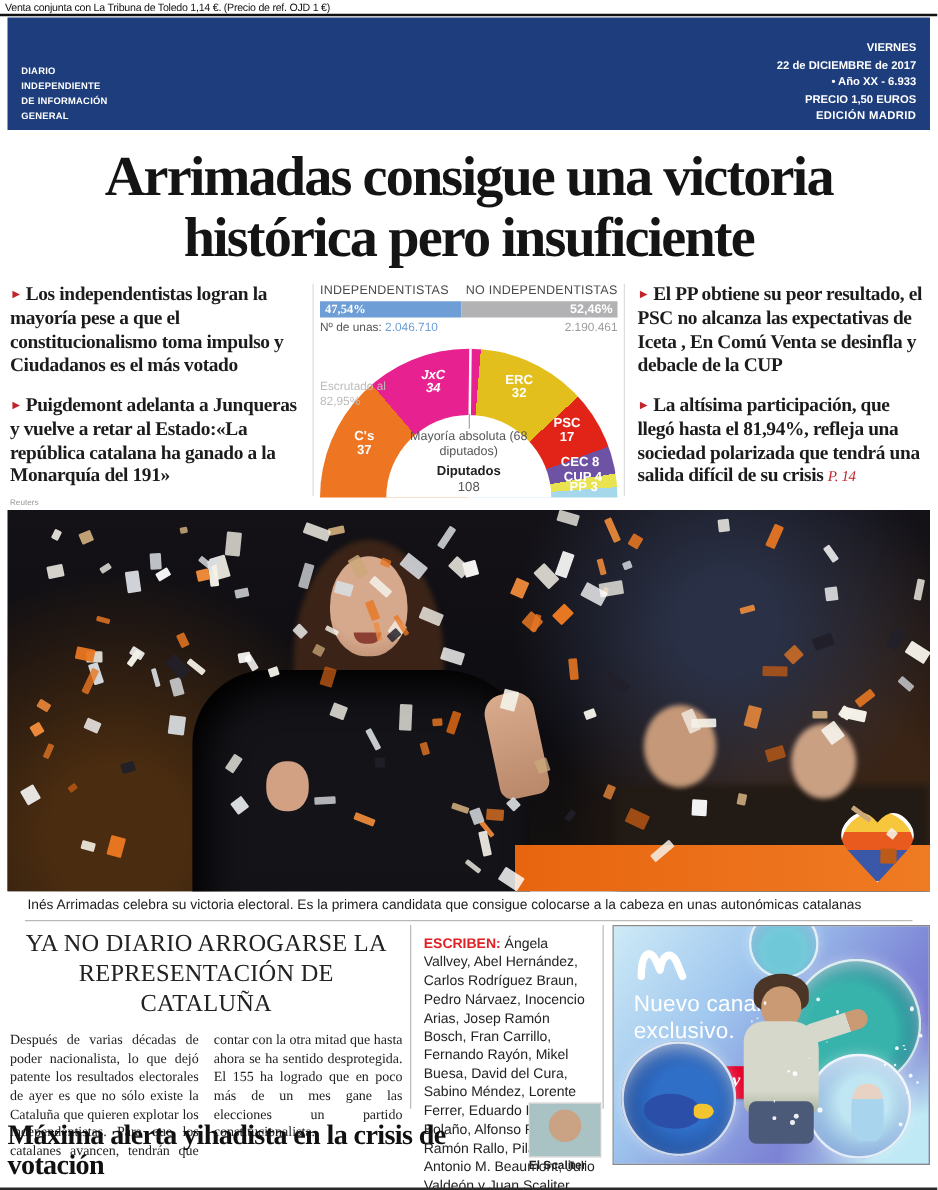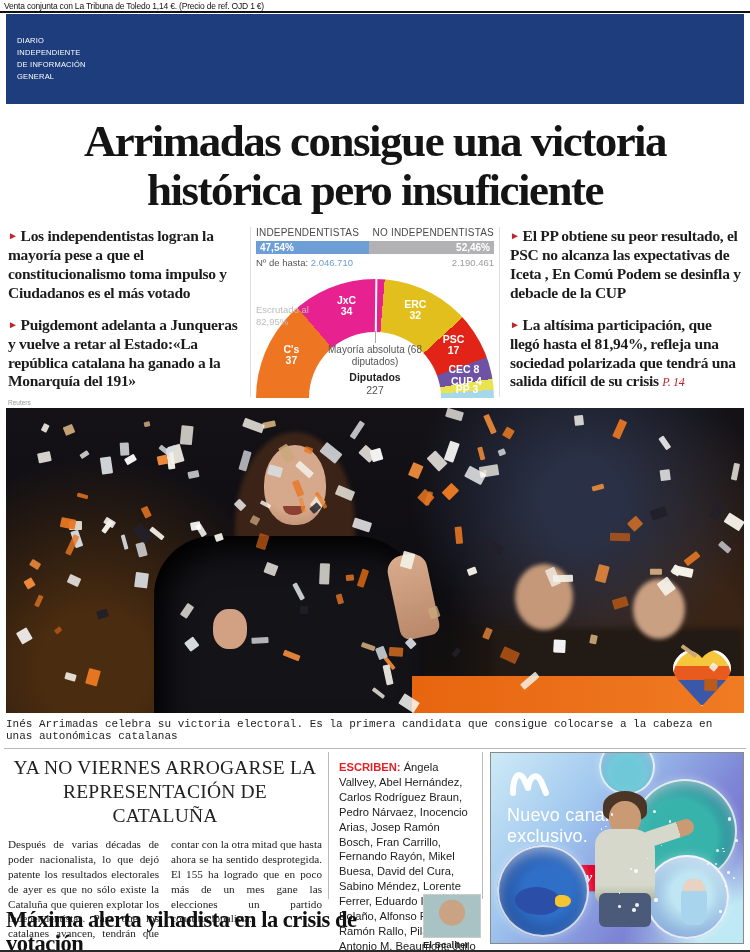--- a/index.html
+++ b/index.html
@@ -6,22 +6,22 @@
   body {
     width: 750px; height: 952px; margin: 0; background: #fff;
     font-family: "Liberation Sans", sans-serif; color: #1a1a1a;
     position: relative; overflow: hidden;
   }
   
   .topbar { height: 13px; border-bottom: 2px solid #111; padding: 1px 0 0 4px;
     font-size: 8.5px; letter-spacing: -0.2px; color: #111; }
   
   .masthead { margin: 1px 6px 0; height: 90px; background: #1d3d7c; position: relative; }
-  .tagline { position: absolute; left: 11px; top: 21px; color: #fff; font-size: 7.5px;
-    font-weight: normal; line-height: 1.6; letter-spacing: 0.2px; }
+  .tagline { position: absolute; left: 11px; top: 37px; color: #fff; font-size: 7.5px;
+    font-weight: bold; line-height: 1.6; letter-spacing: 0.2px; }
   .logo-wrap { position: absolute; left: 0; right: 0; top: 6px; text-align: center; }
   .logo { display: inline-block; position: relative;
     font-family: "Liberation Serif", serif; font-weight: bold; font-size: 62px;
     color: #fff; letter-spacing: -1px; transform: scaleY(1.12); line-height: 80px; }
   .logo-accent { position: absolute; top: 4px; left: 67.5%; width: 23px; height: 16px;
     background: #da1c23; transform: skewX(-28deg) rotate(-6deg); }
   .edition { position: absolute; right: 11px; top: 18px; text-align: right; color: #fff;
     font-size: 9px; font-weight: bold; line-height: 1.5; }
   .edition .line-last { font-weight: 800; letter-spacing: 0.3px; }
   
@@ -95,22 +95,22 @@
   .bg-face.f2 { left: 85%; top: 56%; width: 52px; height: 60px; background: #caa083; }
   .bg-body { left: 66%; top: 72%; width: 250px; height: 90px; background: #221a14;
     filter: blur(3px); }
   .banner { left: 55%; top: 88%; width: 45%; height: 12%;
     background: linear-gradient(90deg,#e8650f,#ef7b23); }
   .heart-logo { left: auto; right: 10px; top: 78%; width: 64px; height: 62px;
     background: linear-gradient(180deg, #f6c63d 0 30%, #e85a1d 30% 55%, #3a57a8 55% 100%);
     border: 3px solid #fff; border-radius: 50% 50% 42% 42%;
     clip-path: path('M32 60 L8 34 Q-2 22 8 10 Q20 -2 32 12 Q44 -2 56 10 Q66 22 56 34 Z'); }
   .confetti { position: absolute; border-radius: 1px; z-index: 3; }
-  .caption { margin: 0 4px; padding: 5px 2px 6px; font-size: 11px; color: #1d1d1d;
-    border-bottom: 1px solid #b9b9b9; font-family: Liberation Mono, monospace; }
+  .caption { margin: 0 20px; padding: 5px 2px 6px; font-size: 11px; color: #1d1d1d;
+    border-bottom: 1px solid #b9b9b9; }
   
   .bottom { display: flex; margin: 3px 6px 0; gap: 7px; height: 196px; }
   .bottom-left { flex: 1; display: flex; flex-direction: column; }
   .ed-row { display: flex; height: 147px; }
   .editorial { width: 322px; padding: 4px 6px 0 2px; }
   .ed-label { text-align: center; color: #e02227; font-weight: bold; font-size: 12px;
     letter-spacing: 1.5px; margin: 4px 0 7px; }
   .ed-head { text-align: center; font-family: "Liberation Serif", serif; font-size: 19.5px;
     line-height: 1.22; color: #222; letter-spacing: 0.2px; }
   .ed-body { margin-top: 10px; columns: 2; column-gap: 12px; font-family: "Liberation Serif", serif;
@@ -180,65 +180,72 @@
 
 <div class="topbar">Venta conjunta con La Tribuna de Toledo 1,14 €.  (Precio de ref. OJD 1 €)</div>
 
 <div class="masthead">
   <div class="tagline">
     <div>DIARIO</div>
     <div>INDEPENDIENTE</div>
     <div>DE INFORMACIÓN</div>
     <div>GENERAL</div>
   </div>
+  <div class="edition">
+    <div>VIERNES</div>
+    <div>22 de DICIEMBRE de 2017</div>
+    <div>• Año XX - 6.933</div>
+    <div>PRECIO 1,50 EUROS</div>
+    <div class="line-last">EDICIÓN MADRID</div>
+  </div>
 </div>
 
 <h1 class="headline">Arrimadas consigue una victoria histórica pero insuficiente</h1>
 
 <div class="summary">
   <div class="sum-col left">
     <p class="bullet"><span class="tri">►</span><span>Los independentistas  logran la mayoría pese a que el constitucionalismo toma impulso y Ciudadanos es el más votado</span></p>
     <p class="bullet"><span class="tri">►</span><span>Puigdemont adelanta a Junqueras y vuelve a retar al Estado:«La república catalana ha ganado a la Monarquía del 191»</span></p>
   </div>
 
   <div class="chart-col">
     <div class="bloc-heads">
       <span>INDEPENDENTISTAS</span>
       <span>NO INDEPENDENTISTAS</span>
     </div>
     <div class="bloc-bar">
-      <div class="b-left" style="width: 47.54%;">47,54%</div>
+      <div class="b-left" style="width: 47.54%; font-family: Liberation Serif, serif;">47,54%</div>
       <div class="b-right">52,46%</div>
     </div>
     <div class="votes-row">
-      <span><span class="vlabel">Nº de hasta:</span> <span class="vnum-left">2.046.710</span></span>
+      <span><span class="vlabel">Nº de unas:</span> <span class="vnum-left">2.046.710</span></span>
       <span class="vnum-right">2.190.461</span>
     </div>
     <div class="donut-wrap">
       <div class="donut" style="background: conic-gradient(from -90deg at 50% 100%, rgb(238, 118, 35) 0deg, rgb(238, 118, 35) 49.3333deg, rgb(231, 33, 143) 49.3333deg, rgb(231, 33, 143) 94.6667deg, rgb(226, 191, 29) 94.6667deg, rgb(226, 191, 29) 137.333deg, rgb(226, 35, 24) 137.333deg, rgb(226, 35, 24) 160deg, rgb(110, 82, 163) 160deg, rgb(110, 82, 163) 170.667deg, rgb(233, 227, 79) 170.667deg, rgb(233, 227, 79) 176deg, rgb(165, 216, 234) 176deg, rgb(165, 216, 234) 180deg, rgb(255, 255, 255) 180deg, rgb(255, 255, 255) 270deg);"></div>
       <div class="majority-marker" style="transform: rotate(0.666667deg);"></div>
       <div class="donut-hole"></div>
       <div class="escrutado">Escrutado al 82,95%</div>
       <div class="pointer-line"></div>
       <div class="center-text">Mayoría absoluta (68 diputados)</div>
-      <div class="dip-text"><b>Diputados</b><br><span>227</span></div>
+      <div class="dip-text"><b>Diputados</b><br><span>108</span></div>
       <div>
           <div class="seg-label" style="left: 35.3949px; top: 78.6049px;">C's<br>37</div>
-          <div class="seg-label" style="left: 90.5704px; top: 29.5028px;">JxC<br>34</div>
+          <div class="seg-label" style="left: 90.5704px; top: 29.5028px; font-style: italic;">JxC<br>34</div>
           <div class="seg-label" style="left: 159.33px; top: 34.3109px;">ERC<br>32</div>
           <div class="seg-label" style="left: 197.582px; top: 69.1585px;">PSC<br>17</div>
           <div class="seg-label" style="left: 208.002px; top: 93.706px;">CEC 8</div>
           <div class="seg-label" style="left: 210.378px; top: 106.319px;">CUP 4</div>
           <div class="seg-label" style="left: 210.944px; top: 113.789px;">PP 3</div>
         </div>
     </div>
   </div>
 
   <div class="sum-col right">
-    <p class="bullet"><span class="tri">►</span><span>El PP obtiene su peor resultado, el PSC no alcanza las expectativas de Iceta , En Comú Podem se desinfla y debacle de la CUP</span></p>
+    <p class="bullet"><span class="tri">►</span><span>El PP obtiene su peor resultado, el PSC no alcanza las expectativas de Iceta , En Comú Venta se desinfla y debacle de la CUP</span></p>
     <p class="bullet"><span class="tri">►</span><span>La altísima participación, que llegó hasta el 81,94%, refleja una sociedad polarizada  que tendrá una salida difícil de su crisis</span> <span class="page-ref">P. 14</span></p>
   </div>
 </div>
 
 <div class="credit">Reuters</div>
 <div class="photo">
   <div class="ph-el woman-hair"></div>
   <div class="ph-el woman-body"></div>
   <div class="ph-el woman-face"></div>
   <div class="ph-el woman-smile"></div>
@@ -379,21 +386,21 @@
     <div class="confetti" style="left: 37.5602%; top: 80.1336%; width: 17.0197px; height: 5.50342px; background: rgb(239, 139, 58); transform: rotate(201.657deg); opacity: 0.927528;"></div>
     <div class="confetti" style="left: 41.2486%; top: 31.6999%; width: 10.3813px; height: 6.75172px; background: rgb(34, 32, 42); transform: rotate(138.477deg); opacity: 0.836068;"></div>
     <div class="confetti" style="left: 10.7601%; top: 86.2707%; width: 16.2613px; height: 12.2741px; background: rgb(232, 119, 34); transform: rotate(285.257deg); opacity: 0.983798;"></div>
   </div>
 <div class="caption">Inés Arrimadas celebra su victoria electoral. Es la primera candidata que consigue colocarse a la cabeza en unas autonómicas catalanas</div>
 
 <div class="bottom">
   <div class="bottom-left">
     <div class="ed-row">
       <div class="editorial">
-        <div class="ed-head">YA NO VIERNES ARROGARSE LA REPRESENTACIÓN DE CATALUÑA</div>
+        <div class="ed-head">YA NO DIARIO ARROGARSE LA REPRESENTACIÓN DE CATALUÑA</div>
         <div class="ed-body">Después de varias décadas de poder nacionalista, lo que dejó patente los resultados electorales de ayer es que no sólo existe la Cataluña que quieren explotar los independentistas. Para que los catalanes avancen, tendrán que contar con la otra mitad que hasta ahora se ha sentido desprotegida. El 155 ha logrado que en poco más de un mes gane las elecciones un partido constitucionalista.</div>
       </div>
       <div class="escriben">
         <span class="esc-label">ESCRIBEN:</span><span> Ángela Vallvey, Abel Hernández, Carlos Rodríguez Braun, Pedro Nárvaez, Inocencio Arias, Josep Ramón Bosch, Fran Carrillo, Fernando Rayón, Mikel Buesa, David del Cura, Sabino Méndez, Lorente Ferrer, Eduardo Inda, Toni Bolaño, Alfonso Rojo, Juan Ramón Rallo, Pilar Ferrer, Antonio M. Beaumont, Julio Valdeón y Juan Scaliter</span>
       </div>
     </div>
     <div class="black-rule"></div>
     <div class="story">
       <div class="story-text">
         <div class="story-head">Máxima alerta yihadista en la crisis de votación</div>

